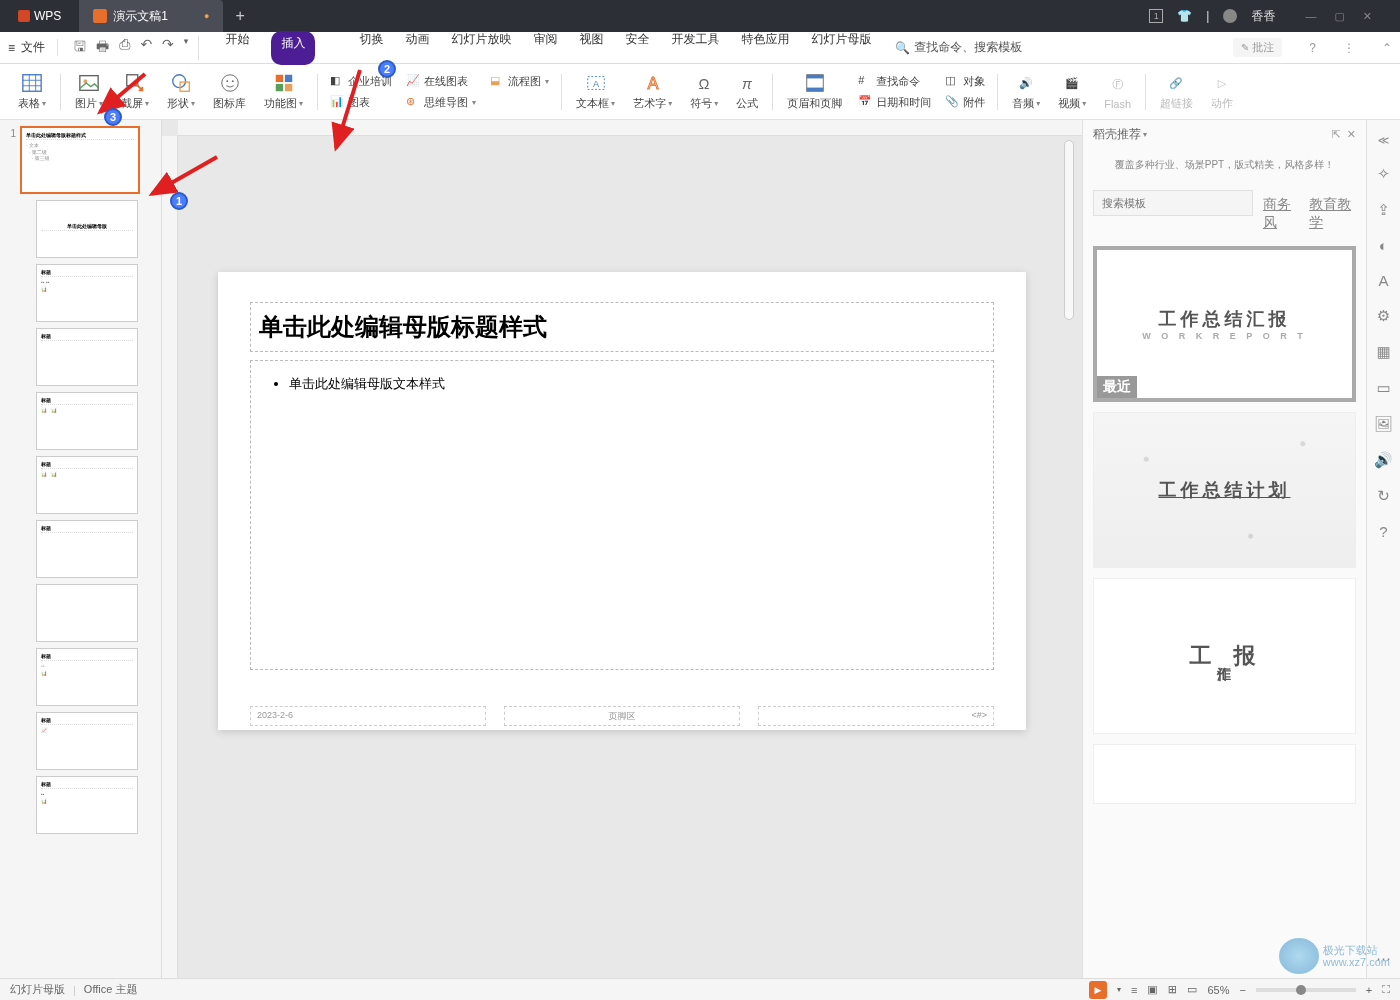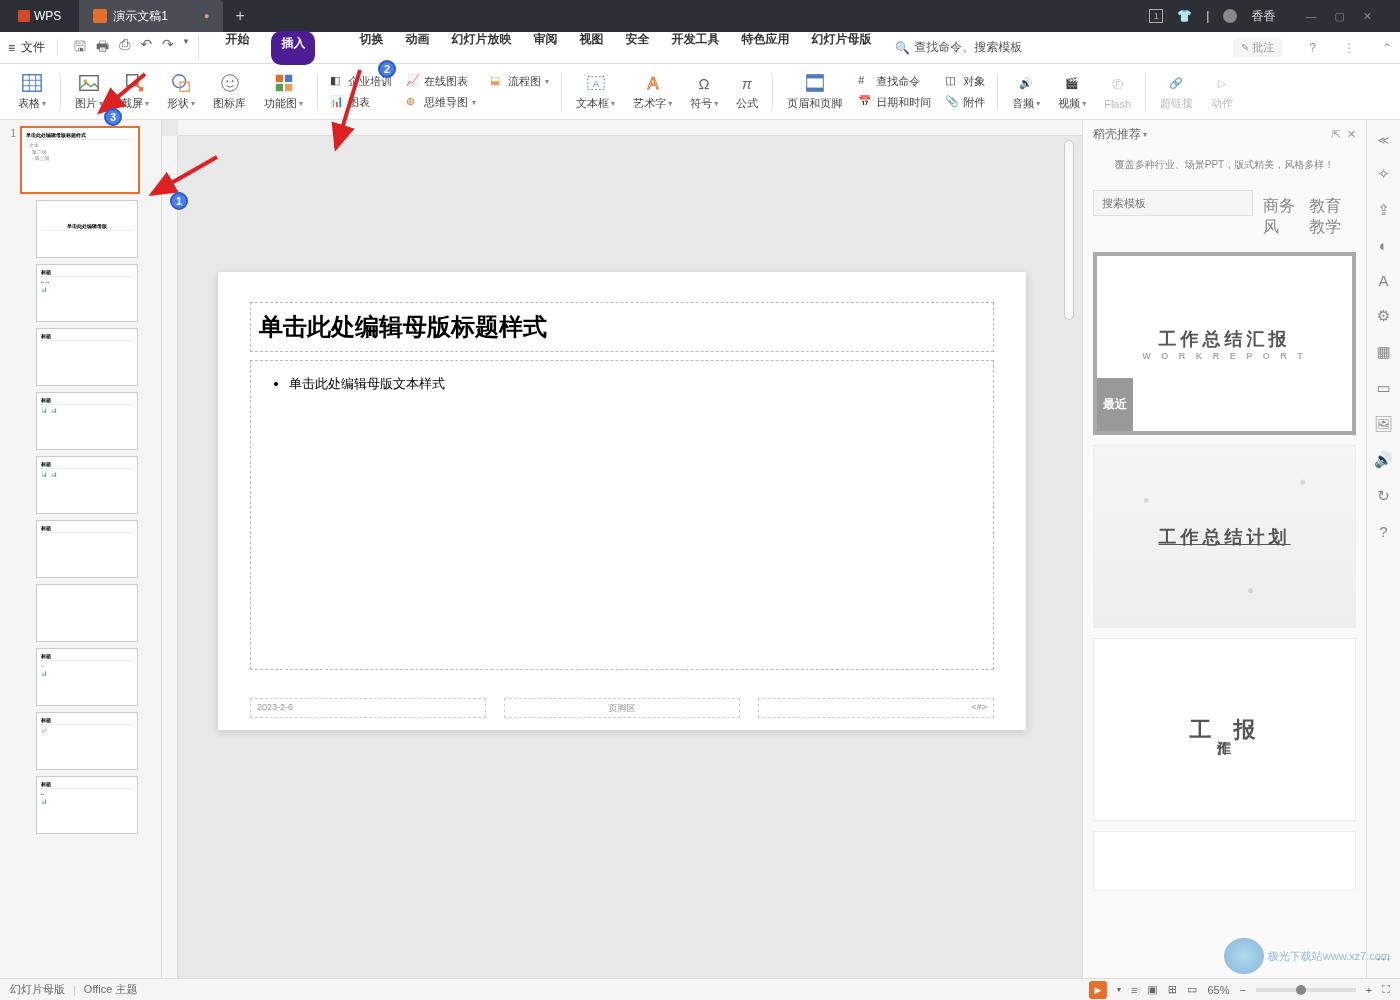--- a/index.html
+++ b/index.html
@@ -17,21 +17,21 @@
 .titlebar .right { margin-left: auto; display: flex; align-items: center; gap: 14px; padding-right: 12px; color: #aaa; }
 .titlebar .right .box { width: 14px; height: 14px; border: 1px solid #aaa; display: flex; align-items: center; justify-content: center; font-size: 9px; }
 .win-controls { display: flex; gap: 18px; padding: 0 16px; color: #888; font-size: 11px; }
 
 
 .menubar { height: 32px; background: #fff; border-bottom: 1px solid #ddd; display: flex; align-items: center; gap: 6px; padding: 0 8px; font-size: 12px; color: #333; }
 .menubar .file-menu { display: flex; align-items: center; gap: 6px; padding-right: 12px; border-right: 1px solid #e0e0e0; }
 .menubar .qat { display: flex; gap: 10px; padding: 0 10px; border-right: 1px solid #e0e0e0; }
 .menubar .qat span { color: #666; font-size: 14px; }
 .menubar .tabs { display: flex; gap: 22px; padding-left: 20px; }
-.menubar .tabs .mtab { cursor: pointer; font-weight: bold; }
+.menubar .tabs .mtab { cursor: pointer; }
 .menubar .tabs .mtab.active { background: #4c1d95; color: #fff; padding: 4px 10px; border-radius: 10px; }
 .menubar .search { display: flex; align-items: center; gap: 4px; margin-left: 18px; color: #555; }
 .menubar .right { margin-left: auto; display: flex; align-items: center; gap: 27px; color: #999; }
 .menubar .right .annotate { background: #f5f5f5; padding: 2px 8px; border-radius: 3px; font-size: 11px; color: #999; }
 
 
 .ribbon { height: 56px; background: #fff; border-bottom: 1px solid #e0e0e0; display: flex; align-items: center; padding: 0 10px; gap: 2px; font-size: 11px; color: #444; }
 .ribbon .grp { display: flex; flex-direction: column; align-items: center; padding: 0 8px; gap: 2px; }
 .ribbon .grp .ic { width: 22px; height: 22px; display: flex; align-items: center; justify-content: center; }
 .ribbon .grp .lbl { display: flex; align-items: center; gap: 2px; }
@@ -57,62 +57,62 @@
 
 
 .canvas { flex: 1; background: #e8e8e8; position: relative; display: flex; justify-content: center; align-items: flex-start; padding-top: 152px; }
 .ruler-h { position: absolute; top: 0; left: 16px; right: 0; height: 16px; background: #f5f5f5; border-bottom: 1px solid #ddd; }
 .ruler-v { position: absolute; top: 16px; left: 0; width: 16px; bottom: 0; background: #f5f5f5; border-right: 1px solid #ddd; }
 .slide { width: 808px; height: 458px; background: #fff; box-shadow: 0 2px 8px rgba(0,0,0,0.15); padding: 30px 32px; position: relative; }
 .slide .title-ph { border: 1px dashed #bbb; padding: 8px; font-size: 24px; font-weight: bold; }
 .slide .body-ph { border: 1px dashed #bbb; padding: 10px 18px; margin-top: 8px; height: 310px; font-size: 13px; line-height: 2; }
 .slide .body-ph ul { list-style: disc; padding-left: 20px; }
 .slide .body-ph ul ul { padding-left: 30px; }
-.slide .footer-row { position: absolute; bottom: 12px; left: 32px; right: 32px; display: flex; gap: 18px; font-size: 9px; color: #999; }
+.slide .footer-row { position: absolute; bottom: 4px; left: 32px; right: 32px; display: flex; gap: 18px; font-size: 9px; color: #999; }
 .slide .footer-row .fbox { flex: 1; border: 1px dashed #ccc; padding: 3px 6px; text-align: center; height: 20px; }
 .slide .footer-row .fbox:first-child { text-align: left; }
 .slide .footer-row .fbox:last-child { text-align: right; }
 .zoom-ctl { position: absolute; right: 8px; top: 20px; width: 10px; height: 180px; border: 1px solid #ccc; background: #f8f8f8; border-radius: 5px; }
 
 
 .rpanel { width: 284px; background: #fafafa; border-left: 1px solid #e0e0e0; display: flex; flex-direction: column; }
 .rpanel .hdr { height: 28px; display: flex; align-items: center; padding: 0 10px; font-size: 12px; color: #666; }
 .rpanel .hdr .ctrls { margin-left: auto; display: flex; gap: 6px; color: #999; font-size: 11px; }
 .rpanel .intro { text-align: center; padding: 10px; }
 .rpanel .intro .big { font-size: 17px; font-weight: bold; color: #444; margin-bottom: 6px; }
 .rpanel .intro .sub { font-size: 10px; color: #888; }
 .rpanel .search-row { display: flex; gap: 6px; padding: 8px 10px; }
 .rpanel .search-row input { flex: 1; height: 26px; border: 1px solid #e0e0e0; padding: 0 8px; font-size: 11px; background: #f5f5f5; }
-.rpanel .search-row .tag { font-size: 16px; color: #888; padding: 6px 4px; }
+.rpanel .search-row .tag { font-size: 14px; color: #888; padding: 6px 4px; text-decoration: underline; }
 .rpanel .tag-grid { display: flex; flex-wrap: wrap; gap: 6px; padding: 0 10px 10px; }
 .rpanel .tag-grid .tg { flex: 1 1 30%; background: #f0f0f0; text-align: center; padding: 5px 0; font-size: 11px; color: #666; }
 .rpanel .templates { flex: 1; overflow-y: auto; padding: 0 10px; }
-.rpanel .tpl { height: 183px; background: #fff; border: 1px solid #eee; margin-bottom: 10px; position: relative; display: flex; align-items: center; justify-content: center; font-size: 18px; font-weight: bold; color: #555; letter-spacing: 4px; filter: grayscale(1); overflow: hidden; }
-.rpanel .tpl .badge { position: absolute; bottom: 0; left: 0; background: #999; color: #fff; font-size: 12px; padding: 18px 6px; letter-spacing: 0; }
+.rpanel .tpl { height: 156px; background: #fff; border: 1px solid #eee; margin-bottom: 10px; position: relative; display: flex; align-items: center; justify-content: center; font-size: 18px; font-weight: bold; color: #555; letter-spacing: 4px; filter: grayscale(1); overflow: hidden; }
+.rpanel .tpl .badge { position: absolute; bottom: 0; left: 0; background: #999; color: #fff; font-size: 14px; padding: 2px 6px; letter-spacing: 0; }
 .rpanel .tpl .deco { font-size: 9px; color: #aaa; }
 
 
 .rstrip { width: 34px; background: #f8f8f8; border-left: 1px solid #e0e0e0; display: flex; flex-direction: column; align-items: center; gap: 18px; padding-top: 14px; color: #888; font-size: 15px; }
 
 
 .statusbar { height: 22px; background: #f5f5f5; border-top: 1px solid #ddd; display: flex; align-items: center; padding: 0 10px; font-size: 11px; color: #666; }
 .statusbar .right { margin-left: auto; display: flex; align-items: center; gap: 10px; }
 .statusbar .play { width: 18px; height: 18px; background: #e86e2b; border-radius: 3px; color: #fff; display: flex; align-items: center; justify-content: center; font-size: 9px; }
 .statusbar .slider { width: 100px; height: 4px; background: #ddd; position: relative; }
 .statusbar .slider .knob { position: absolute; left: 40%; top: -3px; width: 10px; height: 10px; background: #888; border-radius: 50%; }
 
 
 .anno { position: absolute; z-index: 5000; }
 .anno-circle { width: 18px; height: 18px; border-radius: 50%; border: 2px solid #2b5cc4; background: #4a7dff; color: #fff; font-size: 11px; font-weight: bold; display: flex; align-items: center; justify-content: center; }
 .anno-arrow { stroke: #e02020; stroke-width: 4; fill: #e02020; }
 
 
 .watermark { position: absolute; right: 10px; bottom: 26px; display: flex; align-items: center; gap: 4px; font-size: 12px; opacity: 0.6; z-index: 4000; }
 .watermark .logo { width: 40px; height: 36px; border-radius: 50%; background: radial-gradient(#7ec5e8,#3a8bc4); }
-.watermark .txt { display: flex; flex-direction: row; font-size: 11px; color: #4a90c0; line-height: 1.1; }
+.watermark .txt { display: flex; flex-direction: column; font-size: 11px; color: #4a90c0; line-height: 1.1; }
 
 svg.icon { width: 100%; height: 100%; }
 </style>
 </head>
 <body>
 
 <div class="titlebar">
   <div class="wps-logo">
     <span class="sq"></span>
     <span>WPS</span>

